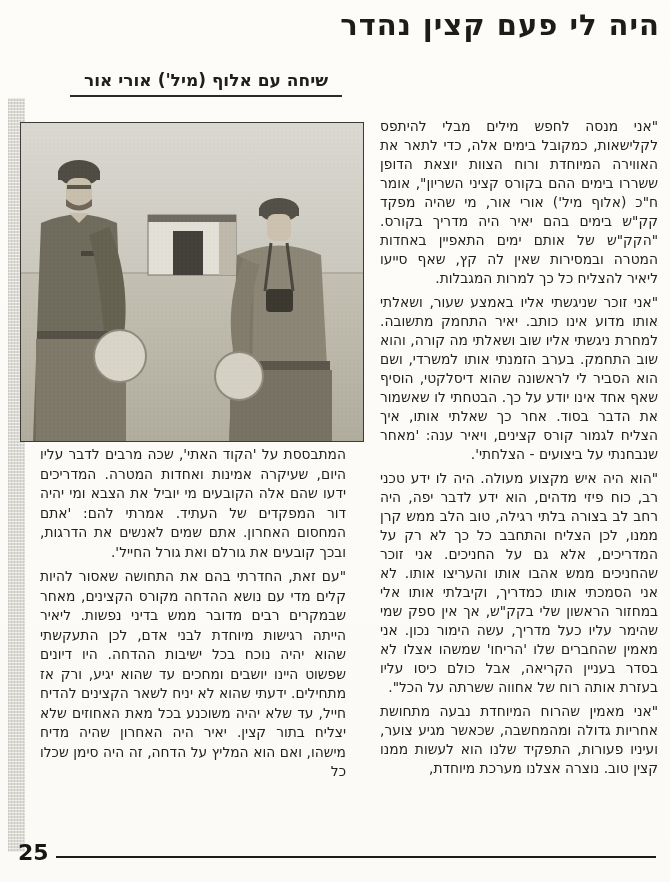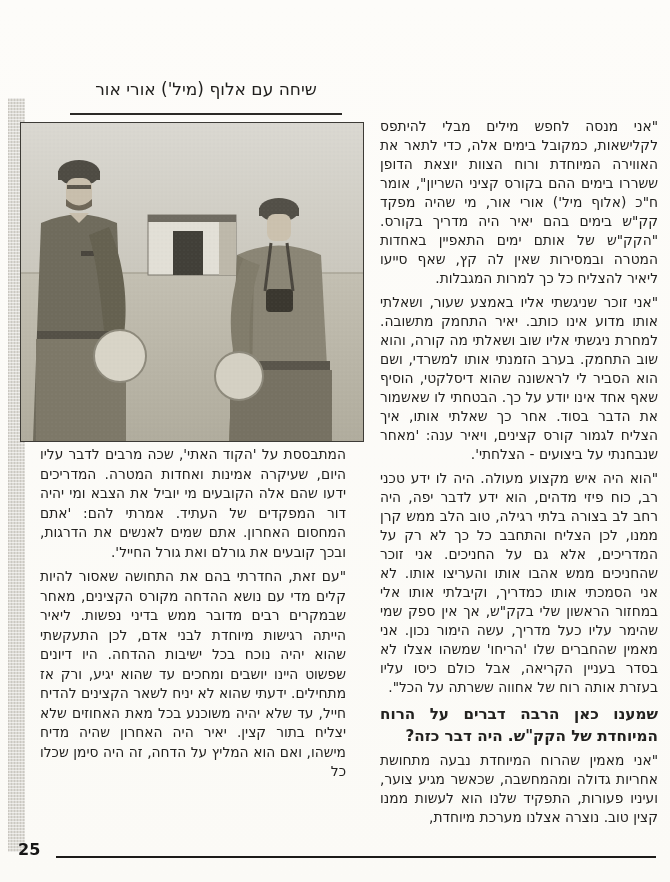--- a/index.html
+++ b/index.html
@@ -21,21 +21,21 @@
     font-size:29px;font-weight:bold;color:#1d1c1a;
     letter-spacing:1px;margin:0;
   }
   .subtitle-wrap{
     position:absolute;top:70px;left:70px;width:272px;
     border-bottom:2px solid #2b2a27;
     padding-bottom:5px;text-align:center;
   }
   .subtitle{
     direction:rtl;
-    font-size:17px;font-weight:normal;color:#201f1d;margin:9px;
+    font-size:17px;font-weight:bold;color:#201f1d;margin:0;
   }
   .side-rail{
     position:absolute;left:8px;top:98px;width:17px;height:754px;
     background-color:#dcdad4;
     background-image:
       repeating-linear-gradient(0deg, rgba(255,255,255,0.55) 0 1px, transparent 1px 3px),
       repeating-linear-gradient(90deg, rgba(130,127,118,0.20) 0 1px, transparent 1px 3px);
   }
   .photo-frame{
     position:absolute;left:20px;top:122px;width:342px;height:318px;
@@ -57,32 +57,33 @@
     position:absolute;left:40px;top:445px;width:306px;
     line-height:19.5px;
   }
   .question{
     font-weight:bold;
     font-size:15.2px;line-height:21.5px;
     margin:7px 0 4px 0 !important;
   }
   .page-num{
     position:absolute;left:18px;top:840px;
-    font-size:16px;font-weight:bold;color:#161616;
+    font-size:22px;font-weight:bold;color:#161616;
   }
   .footer-rule{
     position:absolute;left:56px;top:856px;width:600px;height:2px;
     background:#1c1b19;
   }
 </style>
 </head>
 <body>
 
 <div class="page">
 
+  <h1 class="title">היה לי פעם קצין נהדר</h1>
 
   <div class="subtitle-wrap">
     <h2 class="subtitle">שיחה עם אלוף (מיל') אורי אור</h2>
   </div>
 
   <div class="side-rail"></div>
 
   <figure class="photo-frame">
     <svg width="342" height="318" viewBox="0 0 342 318" xmlns="http://www.w3.org/2000/svg">
       <defs>
@@ -141,21 +142,20 @@
       </g>
 
       <rect width="342" height="318" fill="url(#grain)"></rect>
     </svg>
   </figure>
 
   <div class="col col-right">
     <p>"אני מנסה לחפש מילים מבלי להיתפס לקלישאות, כמקובל בימים אלה, כדי לתאר את האווירה המיוחדת ורוח הצוות יוצאת הדופן ששררו בימים ההם בקורס קציני השריון", אומר ח"כ (אלוף מיל') אורי אור, מי שהיה מפקד קק"ש בימים בהם יאיר היה מדריך בקורס. "הקק"ש של אותם ימים התאפיין באחדות המטרה ובמסירות שאין לה קץ, שאף סייעו ליאיר להצליח כל כך למרות המגבלות.</p>
     <p>"אני זוכר שניגשתי אליו באמצע שעור, ושאלתי אותו מדוע אינו כותב. יאיר התחמק מתשובה. למחרת ניגשתי אליו שוב ושאלתי מה קורה, והוא שוב התחמק. בערב הזמנתי אותו למשרדי, ושם הוא הסביר לי לראשונה שהוא דיסלקטי, הוסיף שאף אחד אינו יודע על כך. הבטחתי לו שאשמור את הדבר בסוד. אחר כך שאלתי אותו, איך הצליח לגמור קורס קצינים, ויאיר ענה: 'מאחר שנבחנתי על ביצועים - הצלחתי'.</p>
     <p>"הוא היה איש מקצוע מעולה. היה לו ידע טכני רב, כוח פיזי מדהים, הוא ידע לדבר יפה, היה רחב לב בצורה בלתי רגילה, טוב הלב ממש קרן ממנו, לכן הצליח והתחבב כל כך לא רק על המדריכים, אלא גם על החניכים. אני זוכר שהחניכים ממש אהבו אותו והעריצו אותו. לא אני הסמכתי אותו כמדריך, וקיבלתי אותו אלי במחזור הראשון שלי בקק"ש, אך אין ספק שמי שהימר עליו כעל מדריך, עשה הימור נכון. אני מאמין שהחברים שלו 'הריחו' שמשהו אצלו לא בסדר בעניין הקריאה, אבל כולם כיסו עליו בעזרת אותה רוח של אחווה ששרתה על הכל".</p>
-    <p class="question">שמענו כאן הרבה דברים על הרוח המיוחדת של הקק"ש. היה דבר כזה?</p>
     <p>"אני מאמין שהרוח המיוחדת נבעה מתחושת אחריות גדולה ומהמחשבה, שכאשר מגיע צוער, ועיניו פעורות, התפקיד שלנו הוא לעשות ממנו קצין טוב. נוצרה אצלנו מערכת מיוחדת,</p>
   </div>
 
   <div class="col col-left">
     <p>המתבססת על 'הקוד האתי', שכה מרבים לדבר עליו היום, שעיקרה אמינות ואחדות המטרה. המדריכים ידעו שהם אלה הקובעים מי יוביל את הצבא ומי יהיה דור המפקדים של העתיד. אמרתי להם: 'אתם המחסום האחרון. אתם שמים לאנשים את הדרגות, ובכך קובעים את גורלם ואת גורל החייל'.</p>
     <p>"עם זאת, החדרתי בהם את התחושה שאסור להיות קלים מדי עם נושא ההדחה מקורס הקצינים, מאחר שבמקרים רבים מדובר ממש בדיני נפשות. ליאיר הייתה רגישות מיוחדת לבני אדם, לכן התעקשתי שהוא יהיה נוכח בכל ישיבות ההדחה. היו דיונים שפשוט היינו יושבים ומחכים עד שהוא יגיע, ורק אז מתחילים. ידעתי שהוא לא יניח לשאר הקצינים להדיח חייל, עד שלא יהיה משוכנע בכל מאת האחוזים שלא יצליח בתור קצין. יאיר היה האחרון שהיה מדיח מישהו, ואם הוא המליץ על הדחה, זה היה סימן שכלו כל</p>
   </div>
 
   <span class="page-num">25</span>
   <div class="footer-rule"></div>

